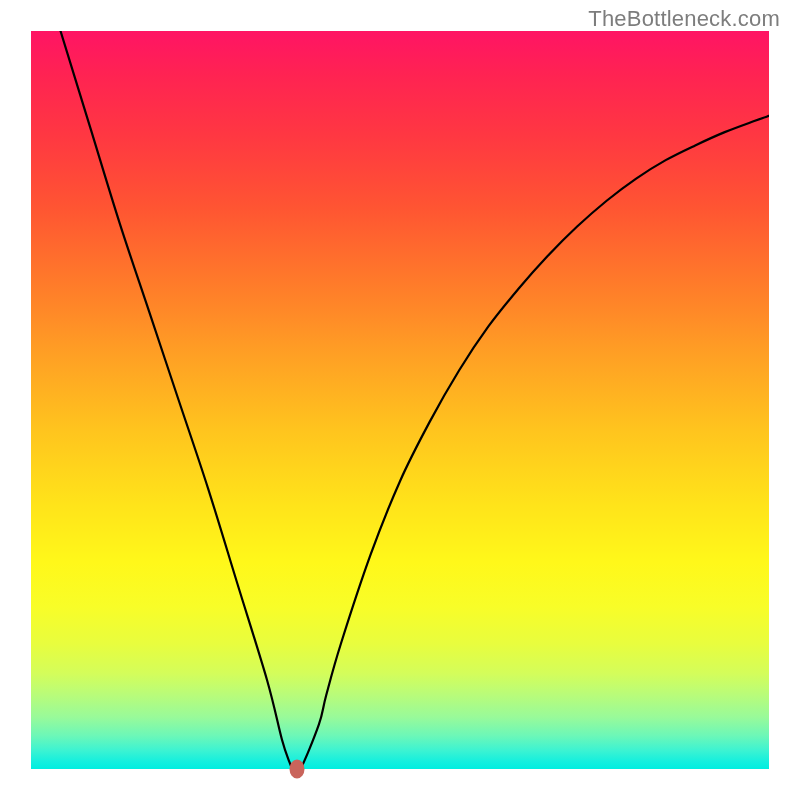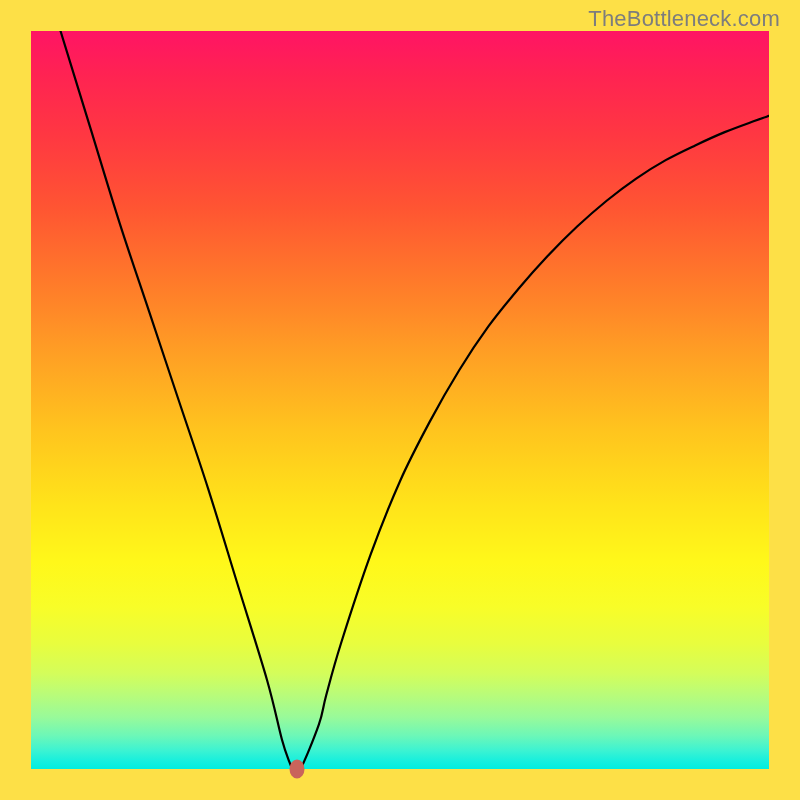--- a/index.html
+++ b/index.html
@@ -8,21 +8,21 @@
     width: 800px;
     height: 800px;
     overflow: hidden;
     background: #000;
     font-family: Arial, Helvetica, sans-serif;
   }
   .frame {
     position: relative;
     width: 800px;
     height: 800px;
-    background: #fde047;
+    background: #ffffff;
   }
   .plot-area {
     position: absolute;
     left: 31px;
     top: 31px;
     width: 738px;
     height: 738px;
     
     background: linear-gradient(
       to bottom,

